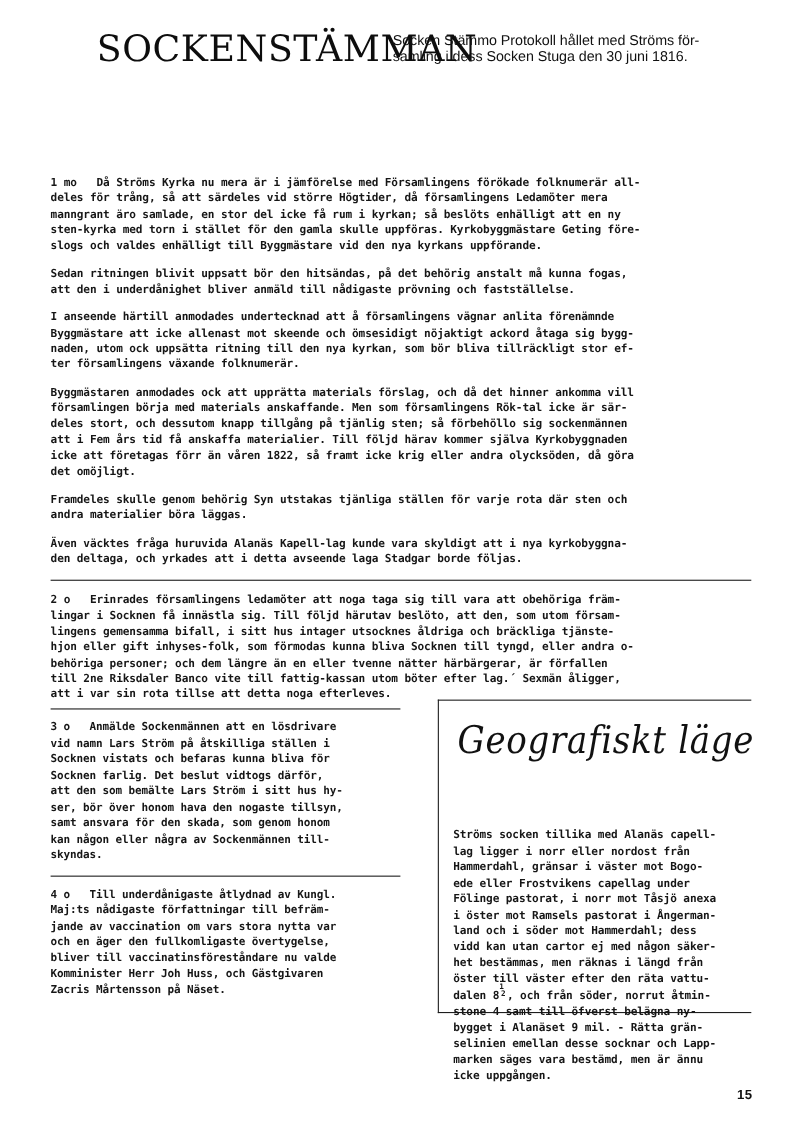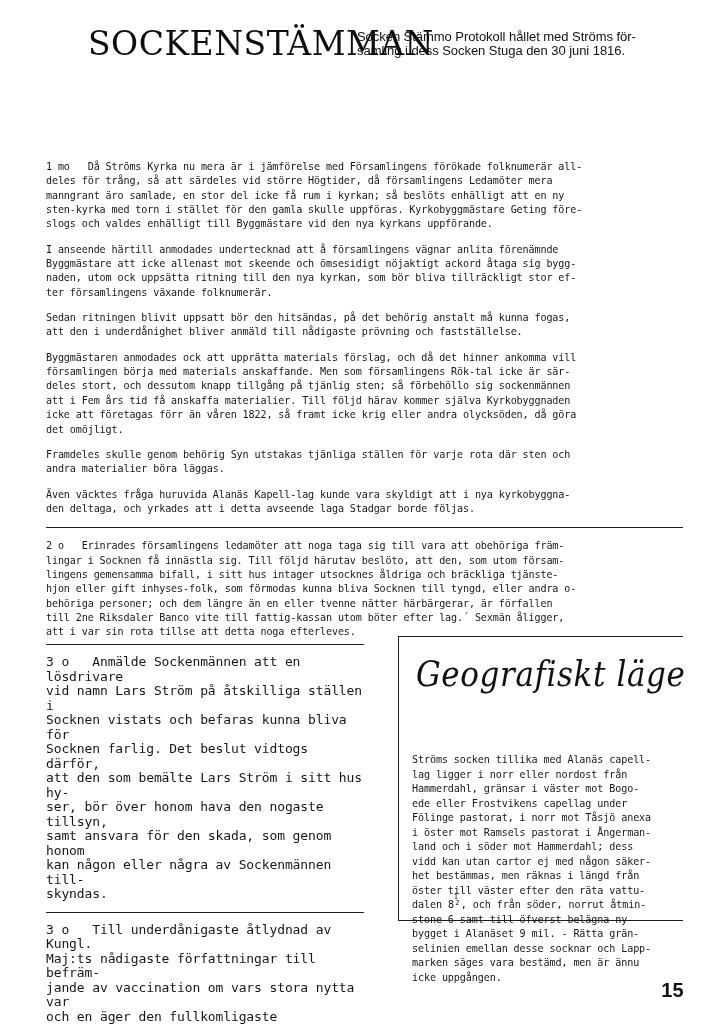--- a/index.html
+++ b/index.html
@@ -66,20 +66,21 @@
     width: 637px;
   }
   p.para {
     margin: 0 0 11px 0;
     font-family: "DejaVu Sans Mono", monospace;
     font-size: 10.1px;
     line-height: 14.35px;
     color: #161616;
     letter-spacing: -0.12px;
     white-space: pre-wrap;
+    font-weight: bold;
   }
   p.para:last-child { margin-bottom: 15px; }
 
   hr.rule {
     border: none;
     border-top: 1.4px solid #1d1d1d;
     margin: 9px 0 11px 0;
     height: 0;
     width: 100%;
   }
@@ -92,21 +93,21 @@
     width: 637px;
     height: 345px;
   }
   .col-left {
     position: absolute;
     left: 0;
     top: 0;
     width: 323px;
   }
   .col-left p.para {
-    font-size: 13px;
+    font-size: 10px;
     line-height: 14.5px;
     margin-bottom: 10px;
   }
   .col-left hr.rule {
     width: 318px;
     margin: 8px 0 10px 0;
   }
 
   
   .col-right {
@@ -166,21 +167,21 @@
     line-height: 7px;
   }
 
   
   .page-number {
     position: absolute;
     right: 40px;
     bottom: 22px;
     font-family: "Liberation Sans", sans-serif;
     font-weight: 700;
-    font-size: 20px;
+    font-size: 12px;
     color: #111;
     letter-spacing: 0.3px;
   }
 </style>
 </head>
 <body>
 
 <div class="page">
 
   <div class="masthead">
@@ -190,26 +191,26 @@
       <div>samling i dess Socken Stuga den 30 juni 1816.</div>
     </div>
   </div>
 
   <div class="body-wrap">
     <p class="para">1 mo   Då Ströms Kyrka nu mera är i jämförelse med Församlingens förökade folknumerär all-
 deles för trång, så att särdeles vid större Högtider, då församlingens Ledamöter mera
 manngrant äro samlade, en stor del icke få rum i kyrkan; så beslöts enhälligt att en ny
 sten-kyrka med torn i stället för den gamla skulle uppföras. Kyrkobyggmästare Geting före-
 slogs och valdes enhälligt till Byggmästare vid den nya kyrkans uppförande.</p>
+    <p class="para">Sedan ritningen blivit uppsatt bör den hitsändas, på det behörig anstalt må kunna fogas,
+att den i underdånighet bliver anmäld till nådigaste prövning och fastställelse.</p>
     <p class="para">I anseende härtill anmodades undertecknad att å församlingens vägnar anlita förenämnde
 Byggmästare att icke allenast mot skeende och ömsesidigt nöjaktigt ackord åtaga sig bygg-
 naden, utom ock uppsätta ritning till den nya kyrkan, som bör bliva tillräckligt stor ef-
 ter församlingens växande folknumerär.</p>
-    <p class="para">Sedan ritningen blivit uppsatt bör den hitsändas, på det behörig anstalt må kunna fogas,
-att den i underdånighet bliver anmäld till nådigaste prövning och fastställelse.</p>
     <p class="para">Byggmästaren anmodades ock att upprätta materials förslag, och då det hinner ankomma vill
 församlingen börja med materials anskaffande. Men som församlingens Rök-tal icke är sär-
 deles stort, och dessutom knapp tillgång på tjänlig sten; så förbehöllo sig sockenmännen
 att i Fem års tid få anskaffa materialier. Till följd härav kommer själva Kyrkobyggnaden
 icke att företagas förr än våren 1822, så framt icke krig eller andra olycksöden, då göra
 det omöjligt.</p>
     <p class="para">Framdeles skulle genom behörig Syn utstakas tjänliga ställen för varje rota där sten och
 andra materialier böra läggas.</p>
     <p class="para">Även väcktes fråga huruvida Alanäs Kapell-lag kunde vara skyldigt att i nya kyrkobyggna-
 den deltaga, och yrkades att i detta avseende laga Stadgar borde följas.</p>
@@ -230,21 +231,21 @@
       <p class="para">3 o   Anmälde Sockenmännen att en lösdrivare
 vid namn Lars Ström på åtskilliga ställen i
 Socknen vistats och befaras kunna bliva för
 Socknen farlig. Det beslut vidtogs därför,
 att den som bemälte Lars Ström i sitt hus hy-
 ser, bör över honom hava den nogaste tillsyn,
 samt ansvara för den skada, som genom honom
 kan någon eller några av Sockenmännen till-
 skyndas.</p>
       <hr class="rule">
-      <p class="para">3 o   Till underdånigaste åtlydnad av Kungl.
+      <p class="para">4 o   Till underdånigaste åtlydnad av Kungl.
 Maj:ts nådigaste författningar till befräm-
 jande av vaccination om vars stora nytta var
 och en äger den fullkomligaste övertygelse,
 bliver till vaccinatinsföreståndare nu valde
 Komminister Herr Joh Huss, och Gästgivaren
 Zacris Mårtensson på Näset.</p>
     </div>
 
     <div class="col-right">
       <div class="box-title">Geografiskt läge</div>
@@ -253,21 +254,21 @@
 lag ligger i norr eller nordost från
 Hammerdahl, gränsar i väster mot Bogo-
 ede eller Frostvikens capellag under
 Fölinge pastorat, i norr mot Tåsjö anexa
 i öster mot Ramsels pastorat i Ångerman-
 land och i söder mot Hammerdahl; dess
 vidd kan utan cartor ej med någon säker-
 het bestämmas, men räknas i längd från
 öster till väster efter den räta vattu-
 dalen </span><span>8</span><span class="frac"><span class="num">1</span><span class="den">2</span></span><span>, och från söder, norrut åtmin-
-stone 6 samt till öfverst belägna ny-
+stone 4 samt till öfverst belägna ny-
 bygget i Alanäset 9 mil. - Rätta grän-
 selinien emellan desse socknar och Lapp-
 marken säges vara bestämd, men är ännu
 icke uppgången.</span></p>
       </div>
     </div>
 
   </div>
 
   <div class="page-number">15</div>

